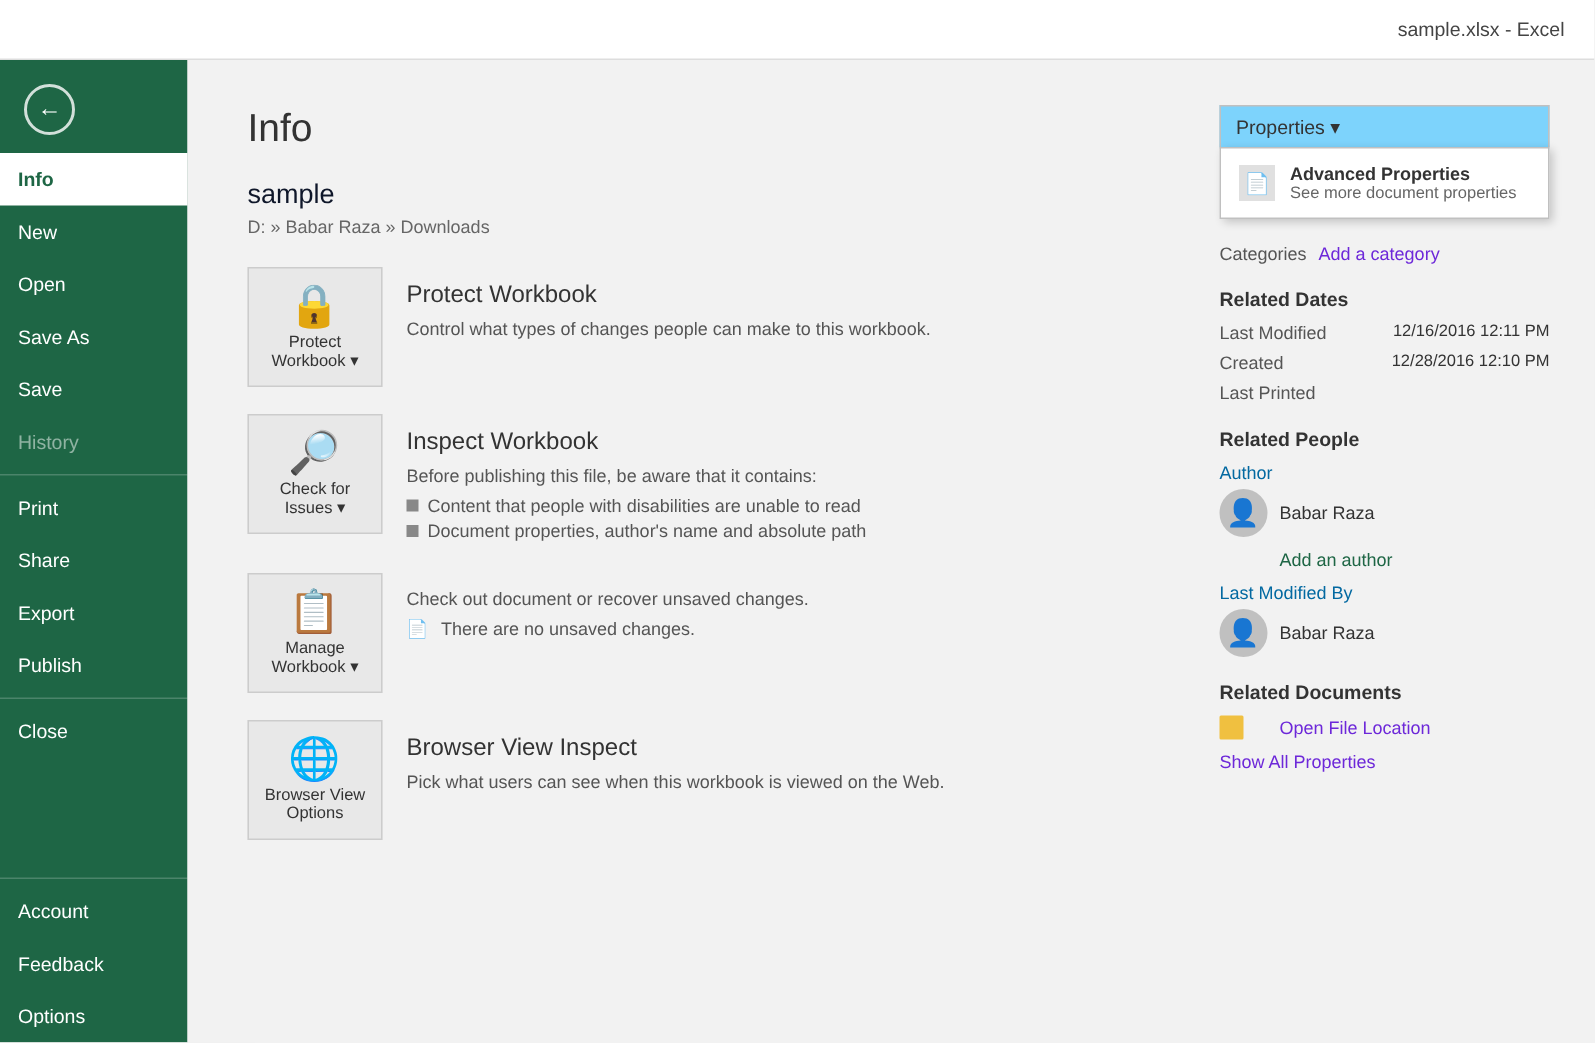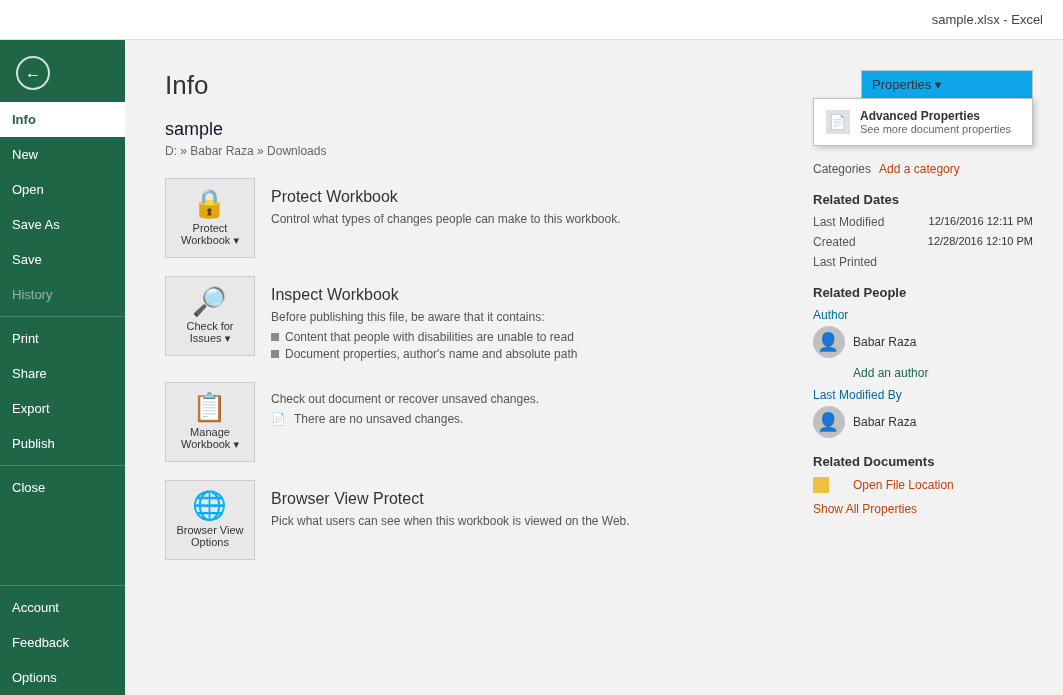--- a/index.html
+++ b/index.html
@@ -201,29 +201,28 @@
 
     
     .content-right {
       width: 220px;
       flex-shrink: 0;
     }
 
     .properties-header {
       display: flex;
       align-items: center;
-      background: #0ea5e9;
+      background: #7dd3fc;
       border: 1px solid #c0c0c0;
       padding: 6px 10px;
       font-size: 13px;
       color: #333;
       cursor: pointer;
       position: relative;
       z-index: 10;
-      margin-left: 48px;
     }
 
     .properties-dropdown {
       background: white;
       border: 1px solid #c0c0c0;
       box-shadow: 2px 2px 6px rgba(0,0,0,0.2);
       margin-top: -1px;
       z-index: 20;
       position: relative;
     }
@@ -280,21 +279,21 @@
       color: #555;
     }
 
     .prop-value {
       color: #333;
       text-align: right;
       font-size: 11px;
     }
 
     .prop-link {
-      color: #c2410c;
+      color: #6d28d9;
       cursor: pointer;
       font-size: 12px;
     }
 
     .prop-categories {
       display: flex;
       align-items: center;
       gap: 8px;
       font-size: 12px;
       color: #555;
@@ -464,21 +463,21 @@
           </div>
         </div>
       </div>
 
       <div class="info-section">
         <div class="section-icon-box">
           <span class="section-icon icon-browser">🌐</span>
           <span>Browser View<br>Options</span>
         </div>
         <div class="section-content">
-          <div class="section-title">Browser View Protect</div>
+          <div class="section-title">Browser View Inspect</div>
           <div class="section-desc">Pick what users can see when this workbook is viewed on the Web.</div>
         </div>
       </div>
     </div>
 
     <div class="content-right">
       <div class="properties-header">
         <span>Properties ▾</span>
       </div>
 

